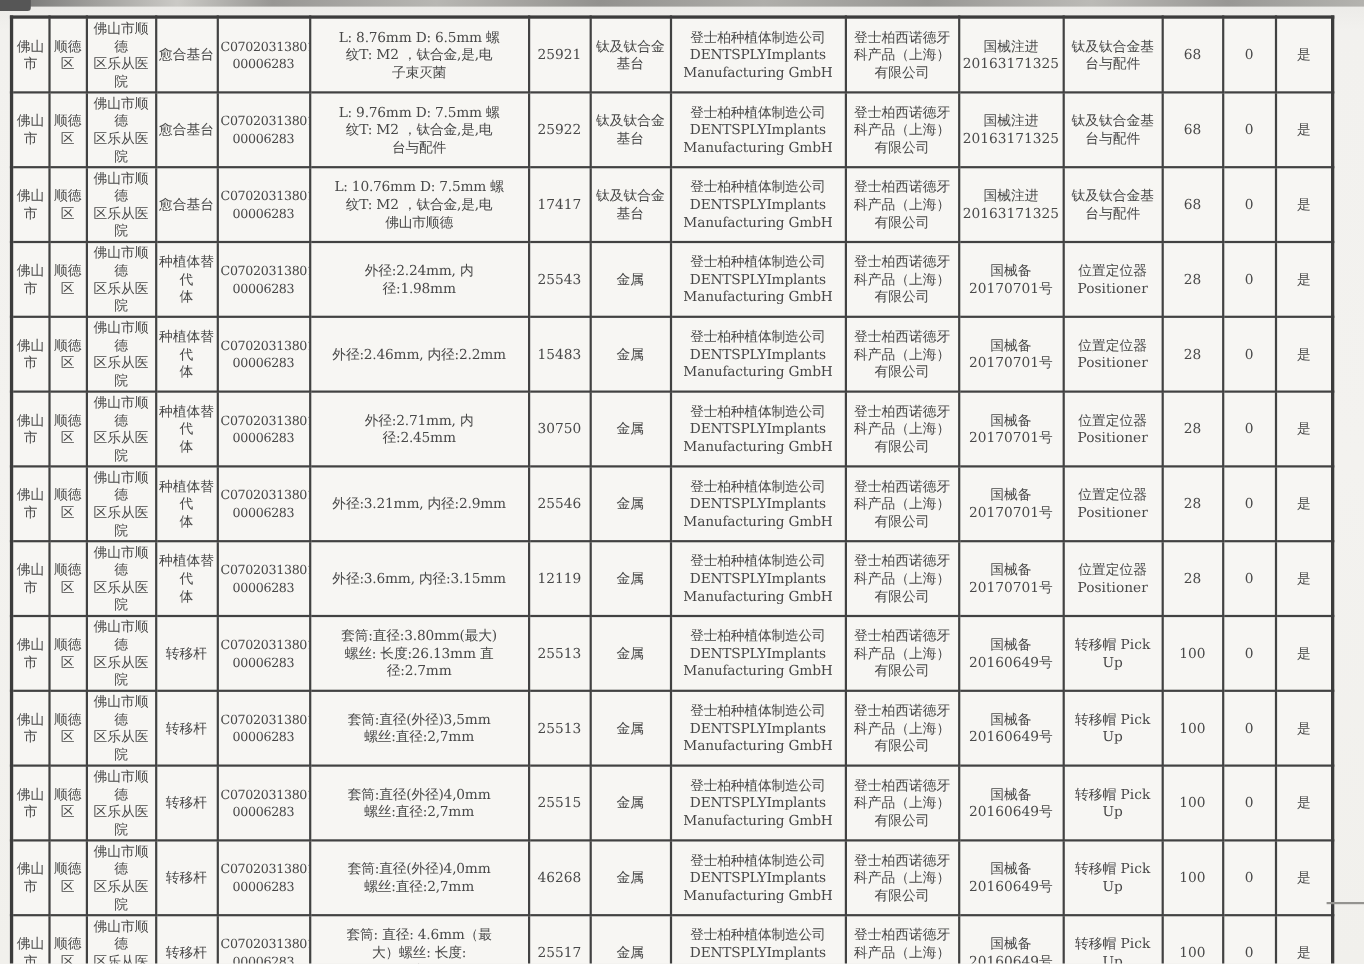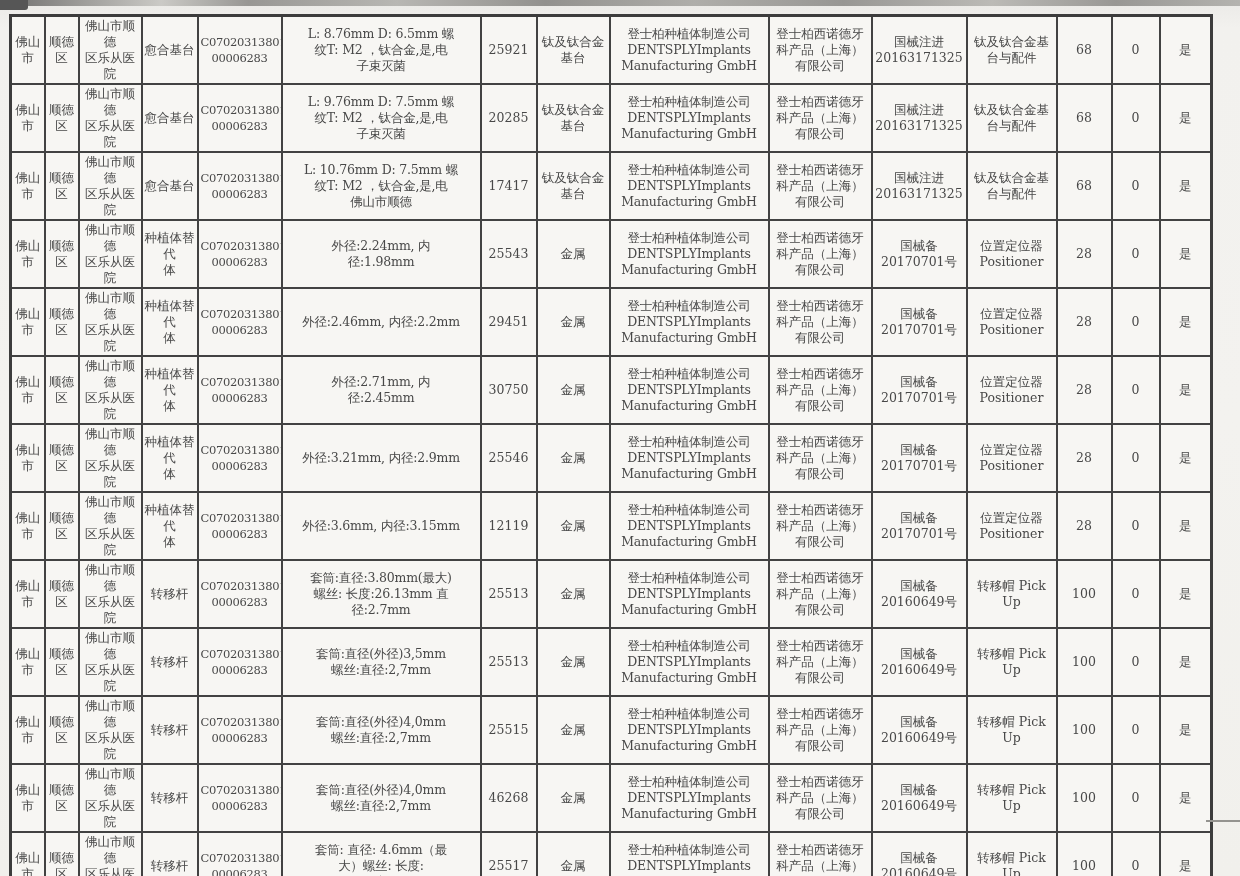--- a/index.html
+++ b/index.html
@@ -96,22 +96,22 @@
 市</td>
     <td>顺德
 区</td>
     <td>佛山市顺德
 区乐从医院</td>
     <td>愈合基台</td>
     <td class="code-cell">C07020313801
 00006283</td>
     <td class="latin-mix">L: 9.76mm D: 7.5mm 螺
 纹T: M2 ，钛合金,是,电
-子束灭菌</td>
-    <td>20285</td>
+台与配件</td>
+    <td>25922</td>
     <td>钛及钛合金
 基台</td>
     <td class="latin-mix">登士柏种植体制造公司
 DENTSPLYImplants
 Manufacturing GmbH</td>
     <td>登士柏西诺德牙
 科产品（上海）
 有限公司</td>
     <td>国械注进
 20163171325</td>
@@ -188,21 +188,21 @@
 市</td>
     <td>顺德
 区</td>
     <td>佛山市顺德
 区乐从医院</td>
     <td>种植体替代
 体</td>
     <td class="code-cell">C07020313801
 00006283</td>
     <td class="latin-mix">外径:2.46mm, 内径:2.2mm</td>
-    <td>29451</td>
+    <td>15483</td>
     <td>金属</td>
     <td class="latin-mix">登士柏种植体制造公司
 DENTSPLYImplants
 Manufacturing GmbH</td>
     <td>登士柏西诺德牙
 科产品（上海）
 有限公司</td>
     <td>国械备
 20170701号</td>
     <td>位置定位器

